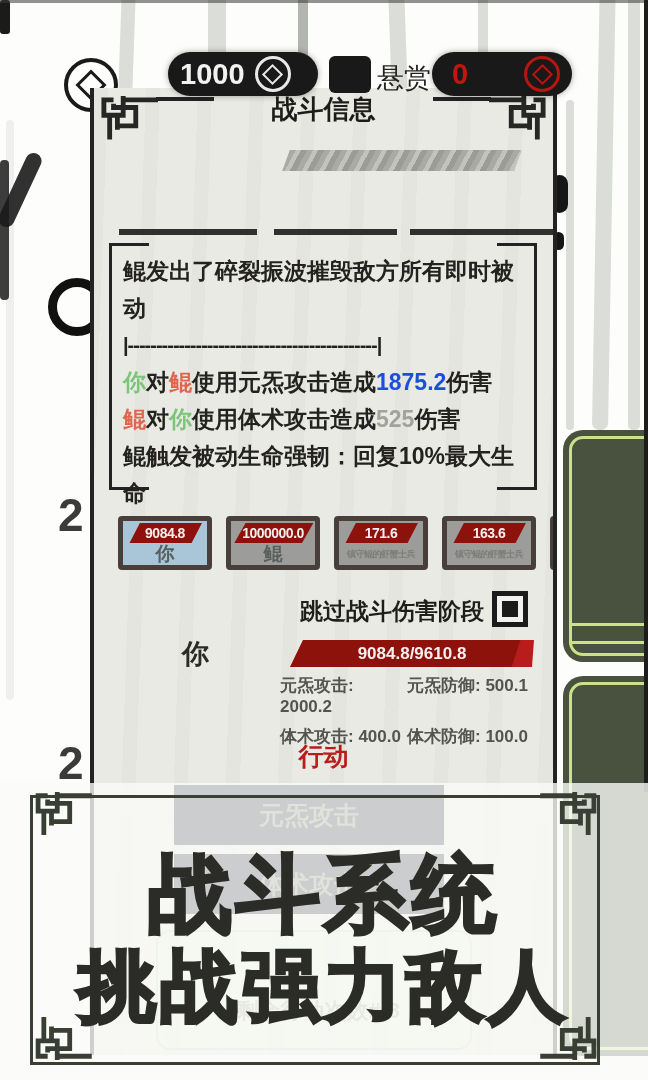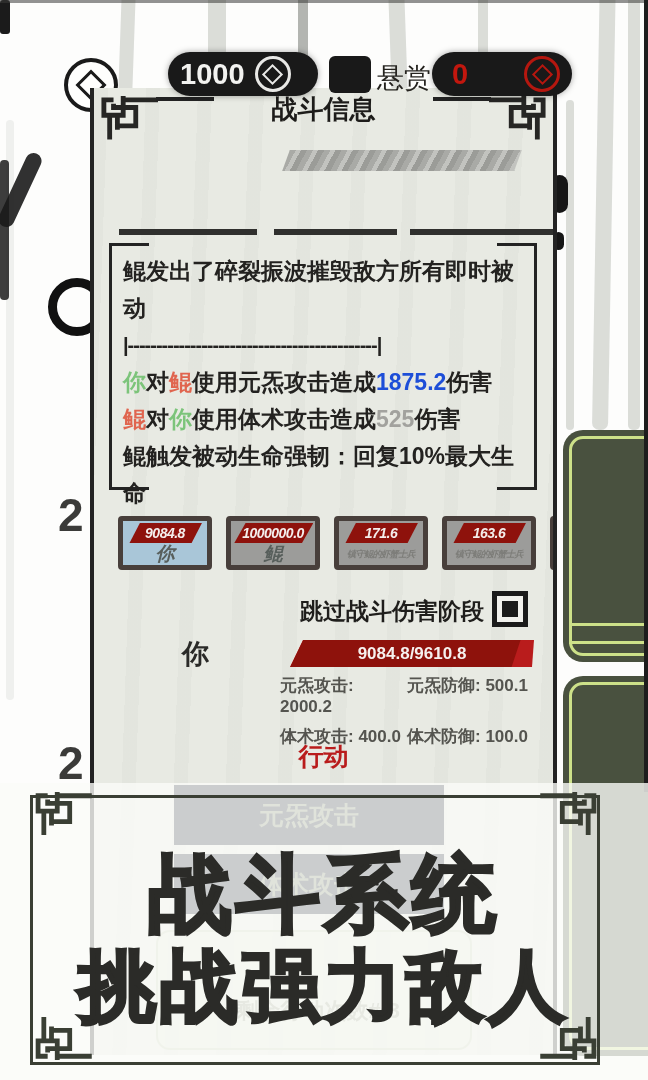--- a/index.html
+++ b/index.html
@@ -48,21 +48,21 @@
   #log .vline{position:absolute;top:0;bottom:0;width:3px;background:#232323;}
   #log .hstub{position:absolute;height:3px;width:40px;background:#232323;}
   #log .txt{position:absolute;left:14px;top:10px;width:402px;font-size:23px;font-weight:bold;
     color:#232220;line-height:37px;word-break:break-all;}
   .sep-line{white-space:nowrap;overflow:hidden;font-size:20px;letter-spacing:-1px;}
   .c-you{color:#7cc47a;}
   .c-foe{color:#e0654f;}
   .c-dmg-blue{color:#1d4ed8;}
   .c-dmg-gray{color:#a2a29e;}
   
-  #cards{left:24px;top:428px;width:435px;height:60px;overflow:hidden;white-space:nowrap;font-style:italic;}
+  #cards{left:24px;top:428px;width:435px;height:60px;overflow:hidden;white-space:nowrap;}
   .card{display:inline-block;vertical-align:top;width:84px;height:44px;margin-right:14px;
     border:5px solid #483f3b;border-radius:4px;background:#9c9c9a;text-align:center;overflow:hidden;}
   .card.sel{background:#a9c6d8;}
   .card .banner{margin:2px auto 0;width:88%;height:20px;background:#8e120c;color:#f4eeec;
     font-size:14px;font-weight:bold;line-height:20px;letter-spacing:-.5px;
     clip-path:polygon(16% 0,100% 0,86% 100%,2% 100%);}
   .card .nm{font-size:19px;font-weight:bold;color:#585f5c;line-height:22px;}
   .card .nm.small{font-size:9px;letter-spacing:-.5px;color:#7c7c78;border-radius:7px;}
   
   .skip-lbl{left:150px;top:508px;width:240px;text-align:right;font-size:23px;font-weight:bold;color:#1f1e1c;}

